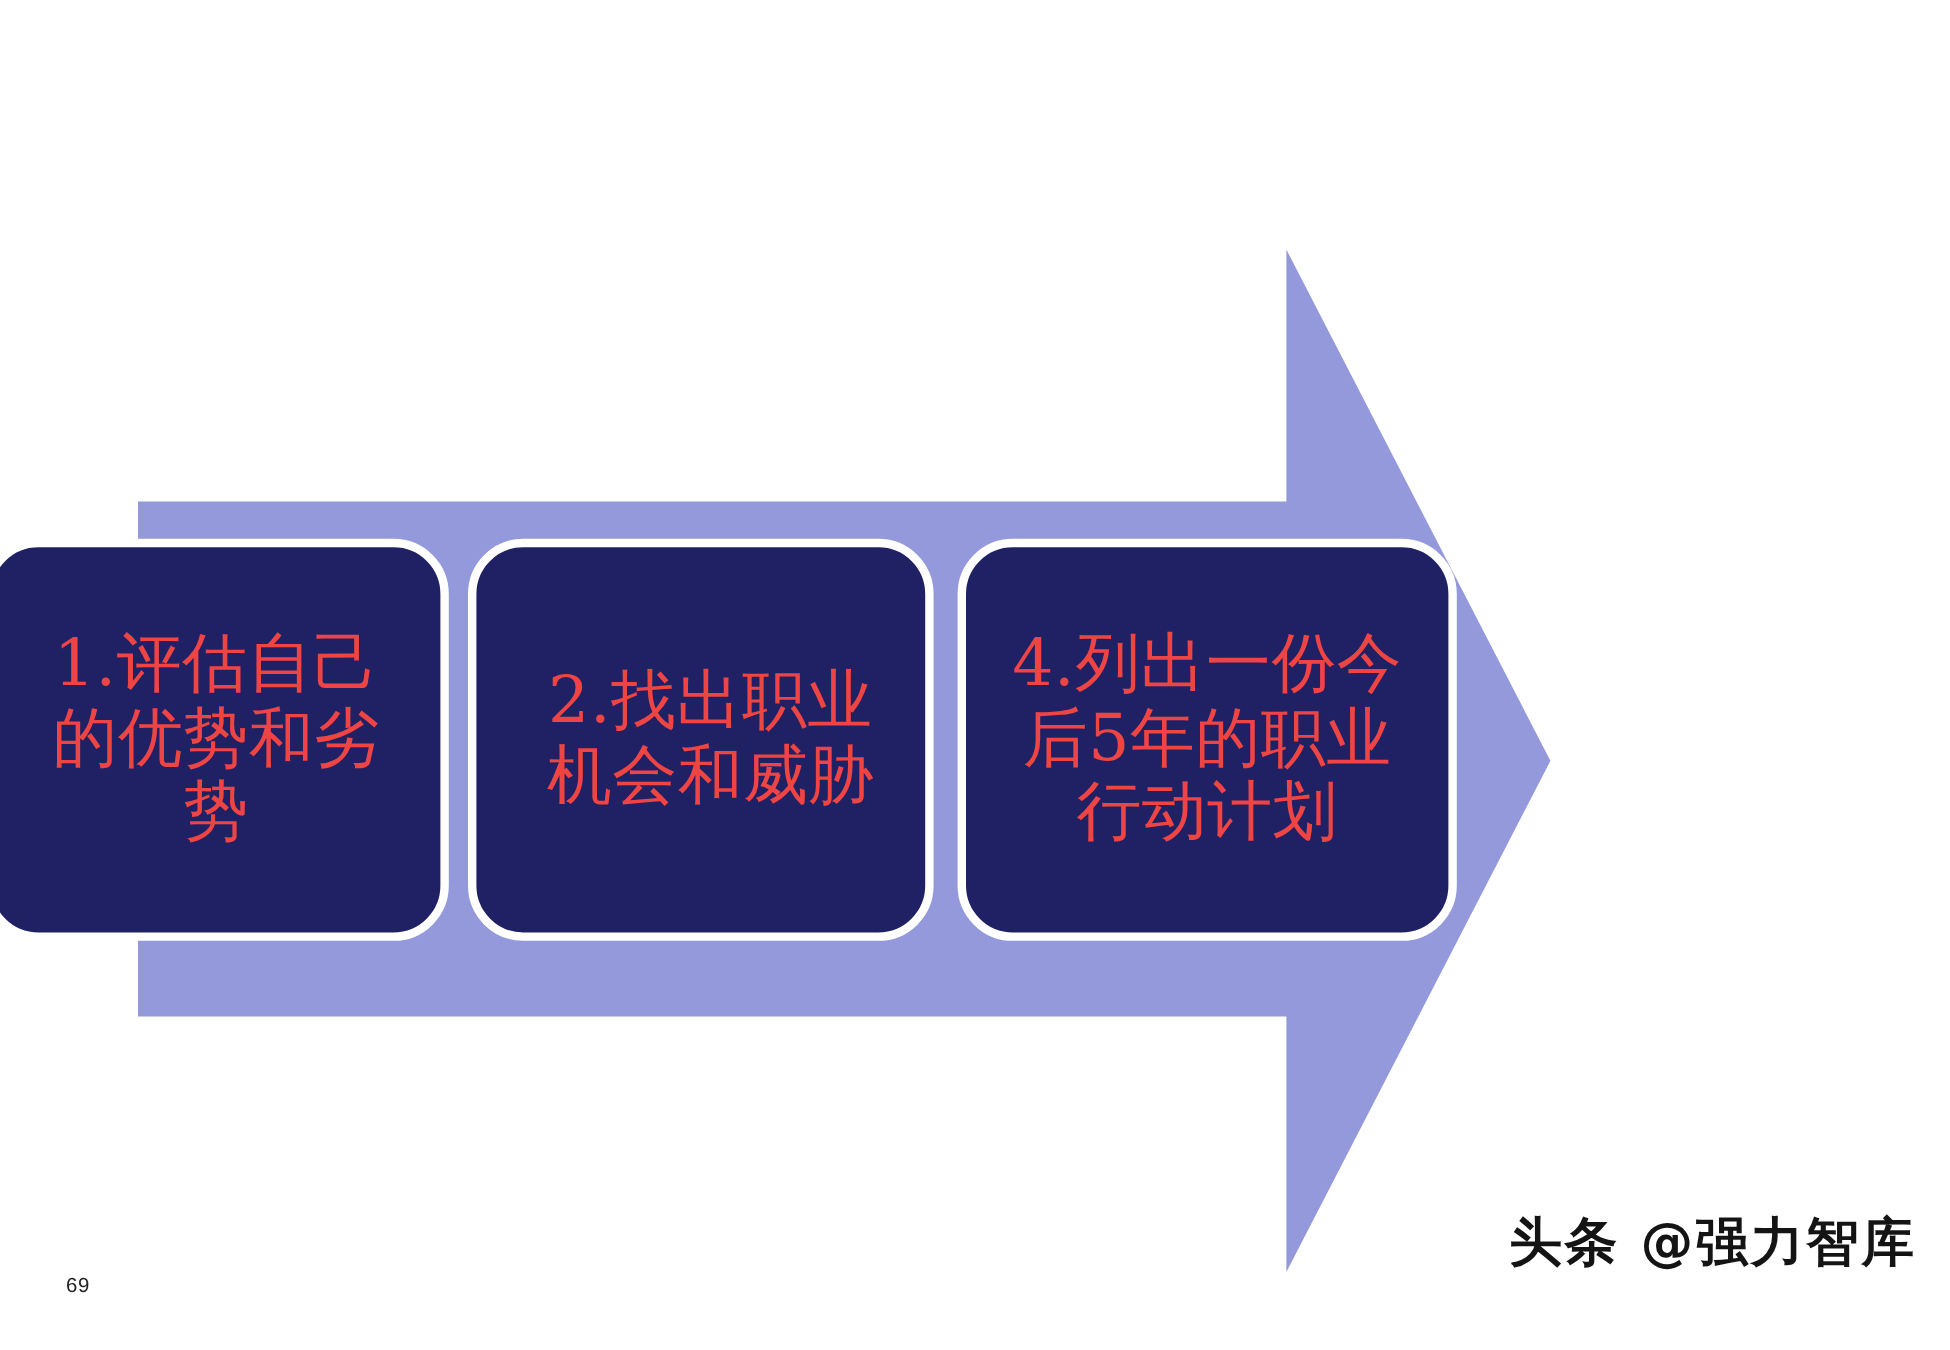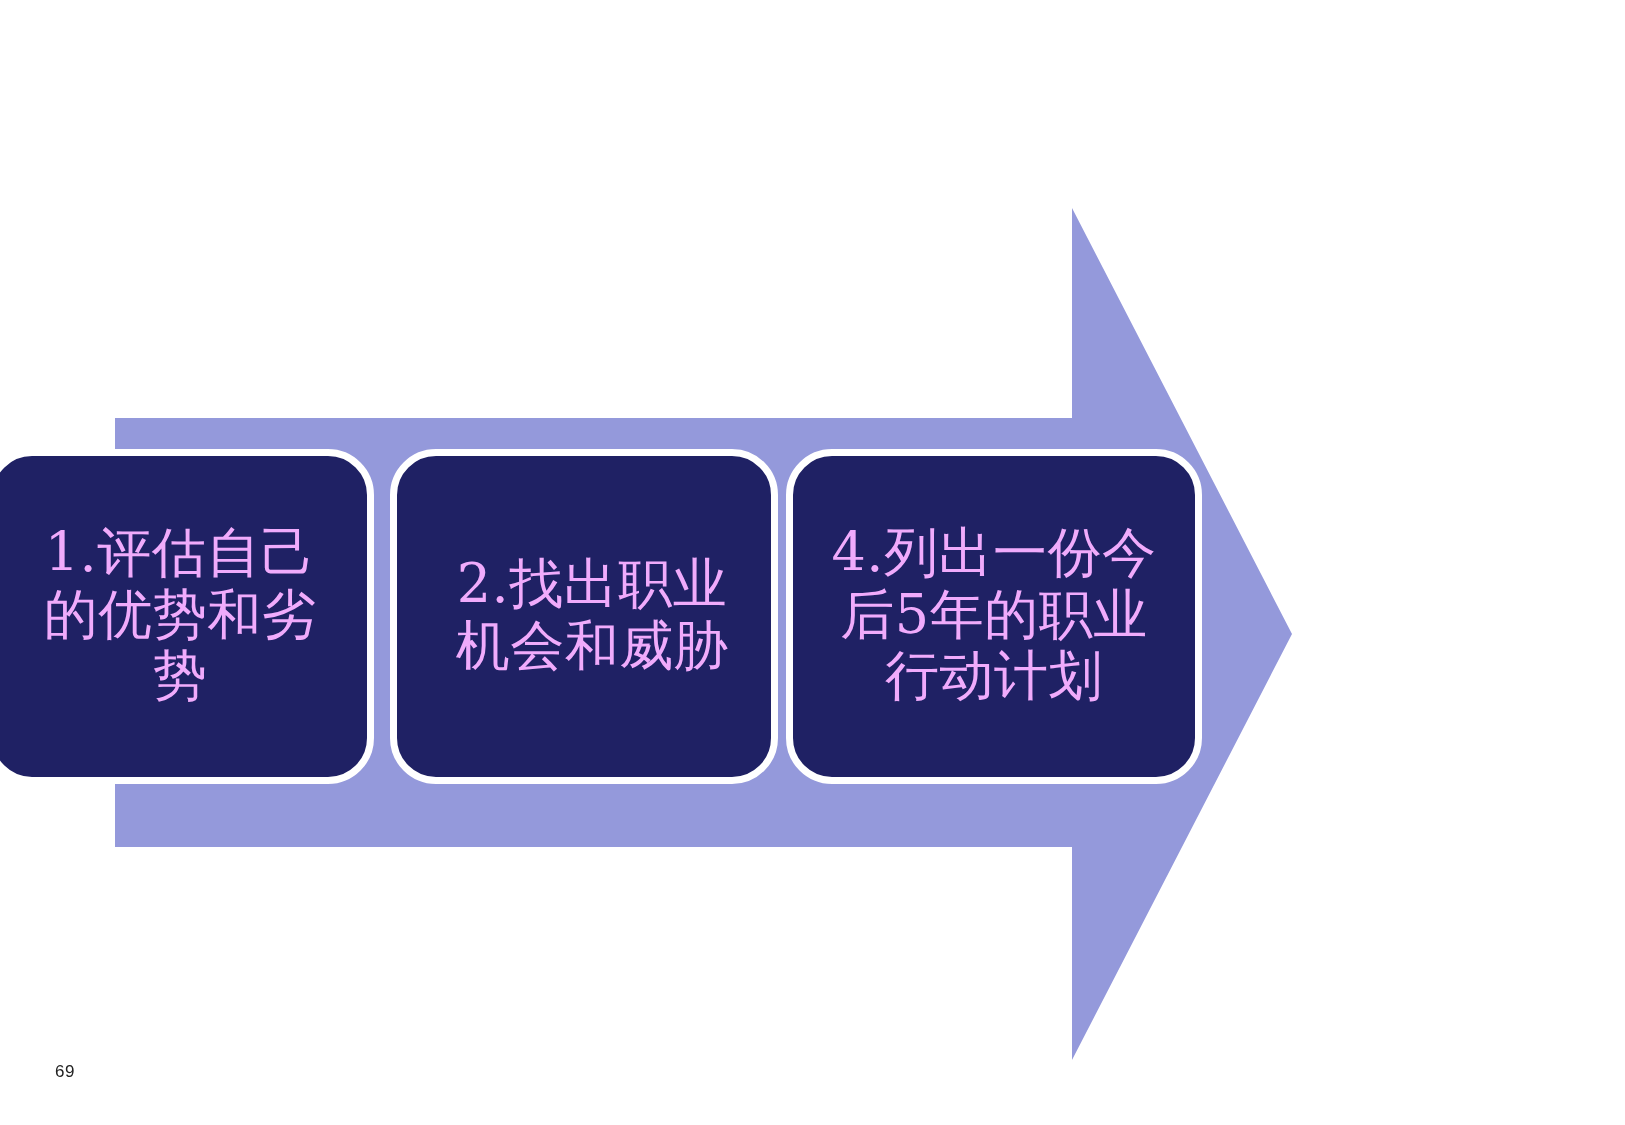--- a/index.html
+++ b/index.html
@@ -51,26 +51,26 @@
   .step-1 {
     width: 388px;
     margin-left: -14px;
     border-top-left-radius: 46px;
     border-bottom-left-radius: 46px;
   }
   .step-2 { width: 388px; margin-left: 16px; padding-left: 24px; }
   .step-3 { width: 388px; margin-left: 16px; }
   .step-4 {
     width: 416px;
-    margin-left: 8px;
+    margin-left: 20px;
     margin-right: -14px;
     align-items: center;
   }
   .step-label {
-    color: #f0abfc;
+    color: #ef4444;
     font-family: "DejaVu Serif", "Liberation Serif", serif;
     font-size: 54px;
     line-height: 1.14;
     letter-spacing: 0.5px;
     text-align: center;
     word-break: break-all;
     width: 320px;
   }
   .step-4 .step-label { width: 340px; }
   
@@ -116,14 +116,15 @@
 
 
     <div class="step-box step-4">
       <div class="step-label">4.列出一份今后5年的职业行动计划</div>
     </div>
 
   </div>
 
   <div id="page-number">69</div>
 
+  <div id="watermark">头条 @强力智库</div>
 
 </div>
 
 </body></html>

